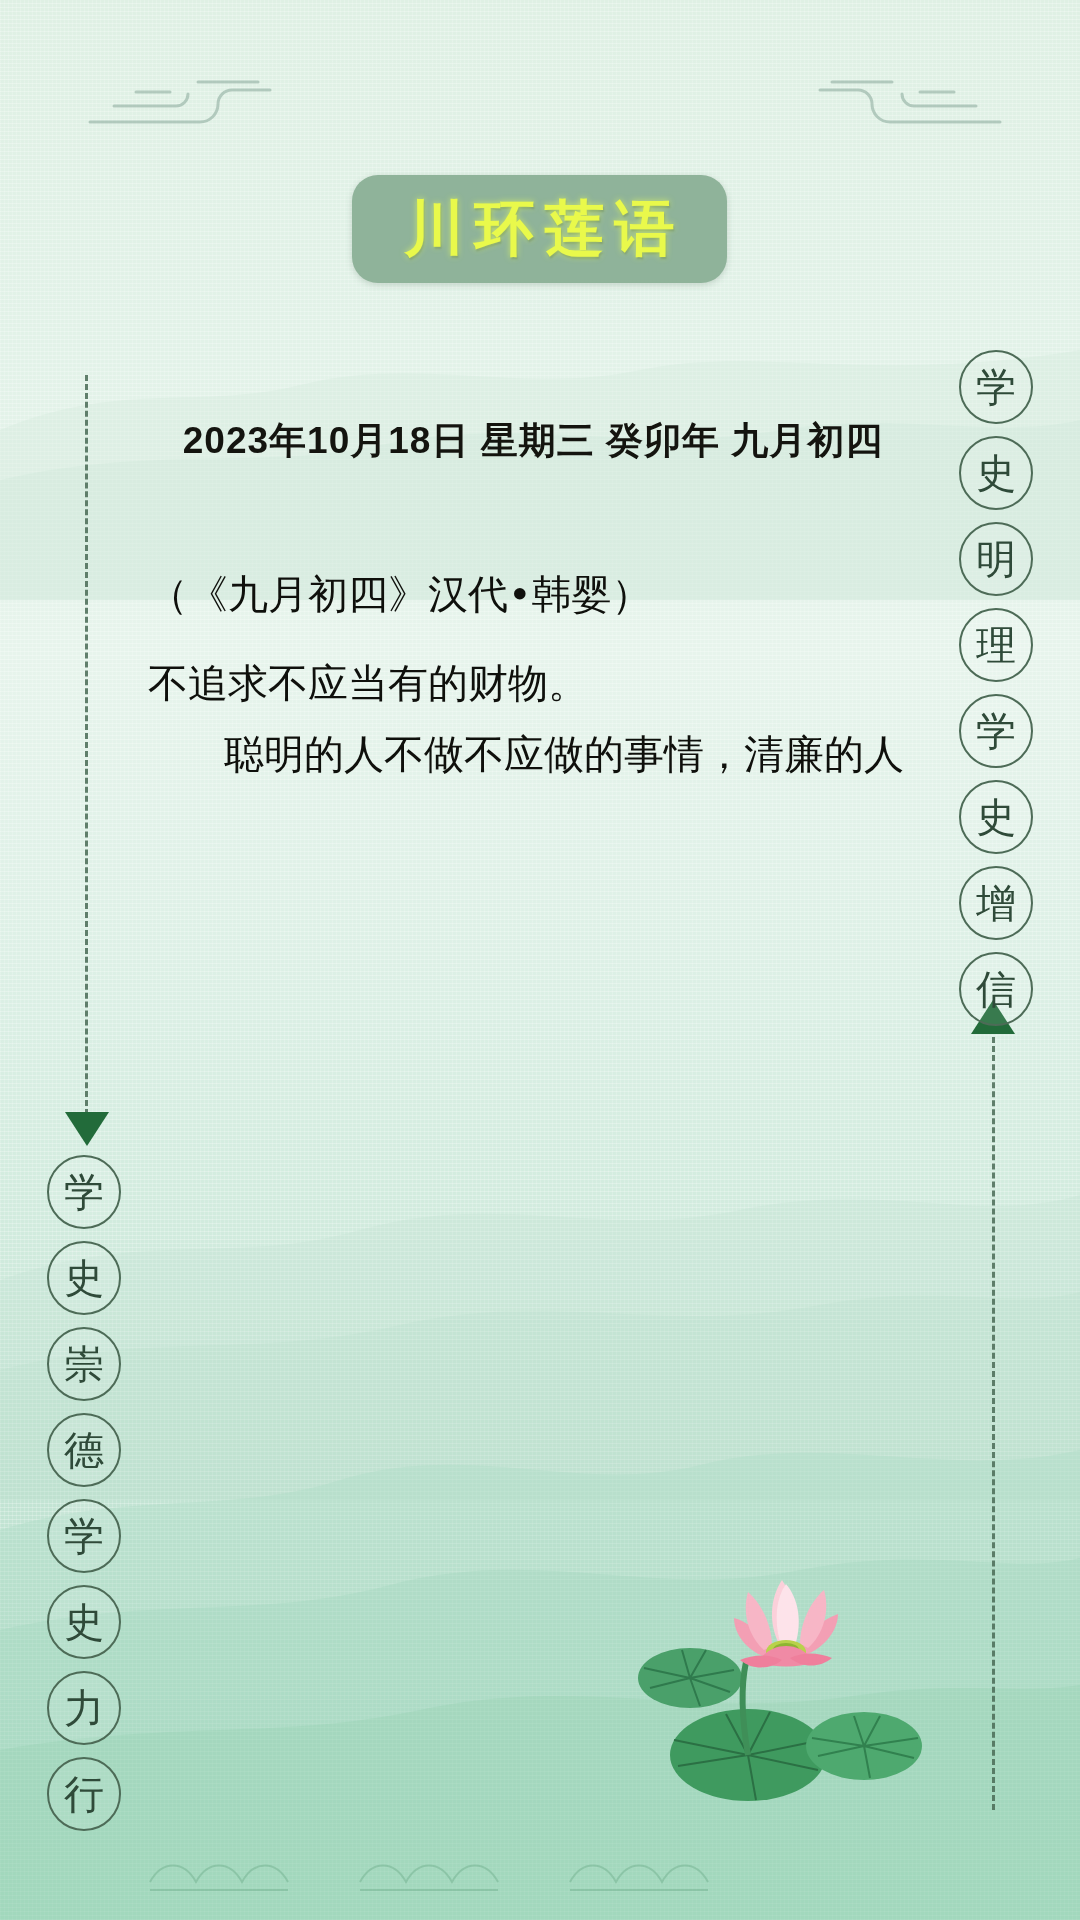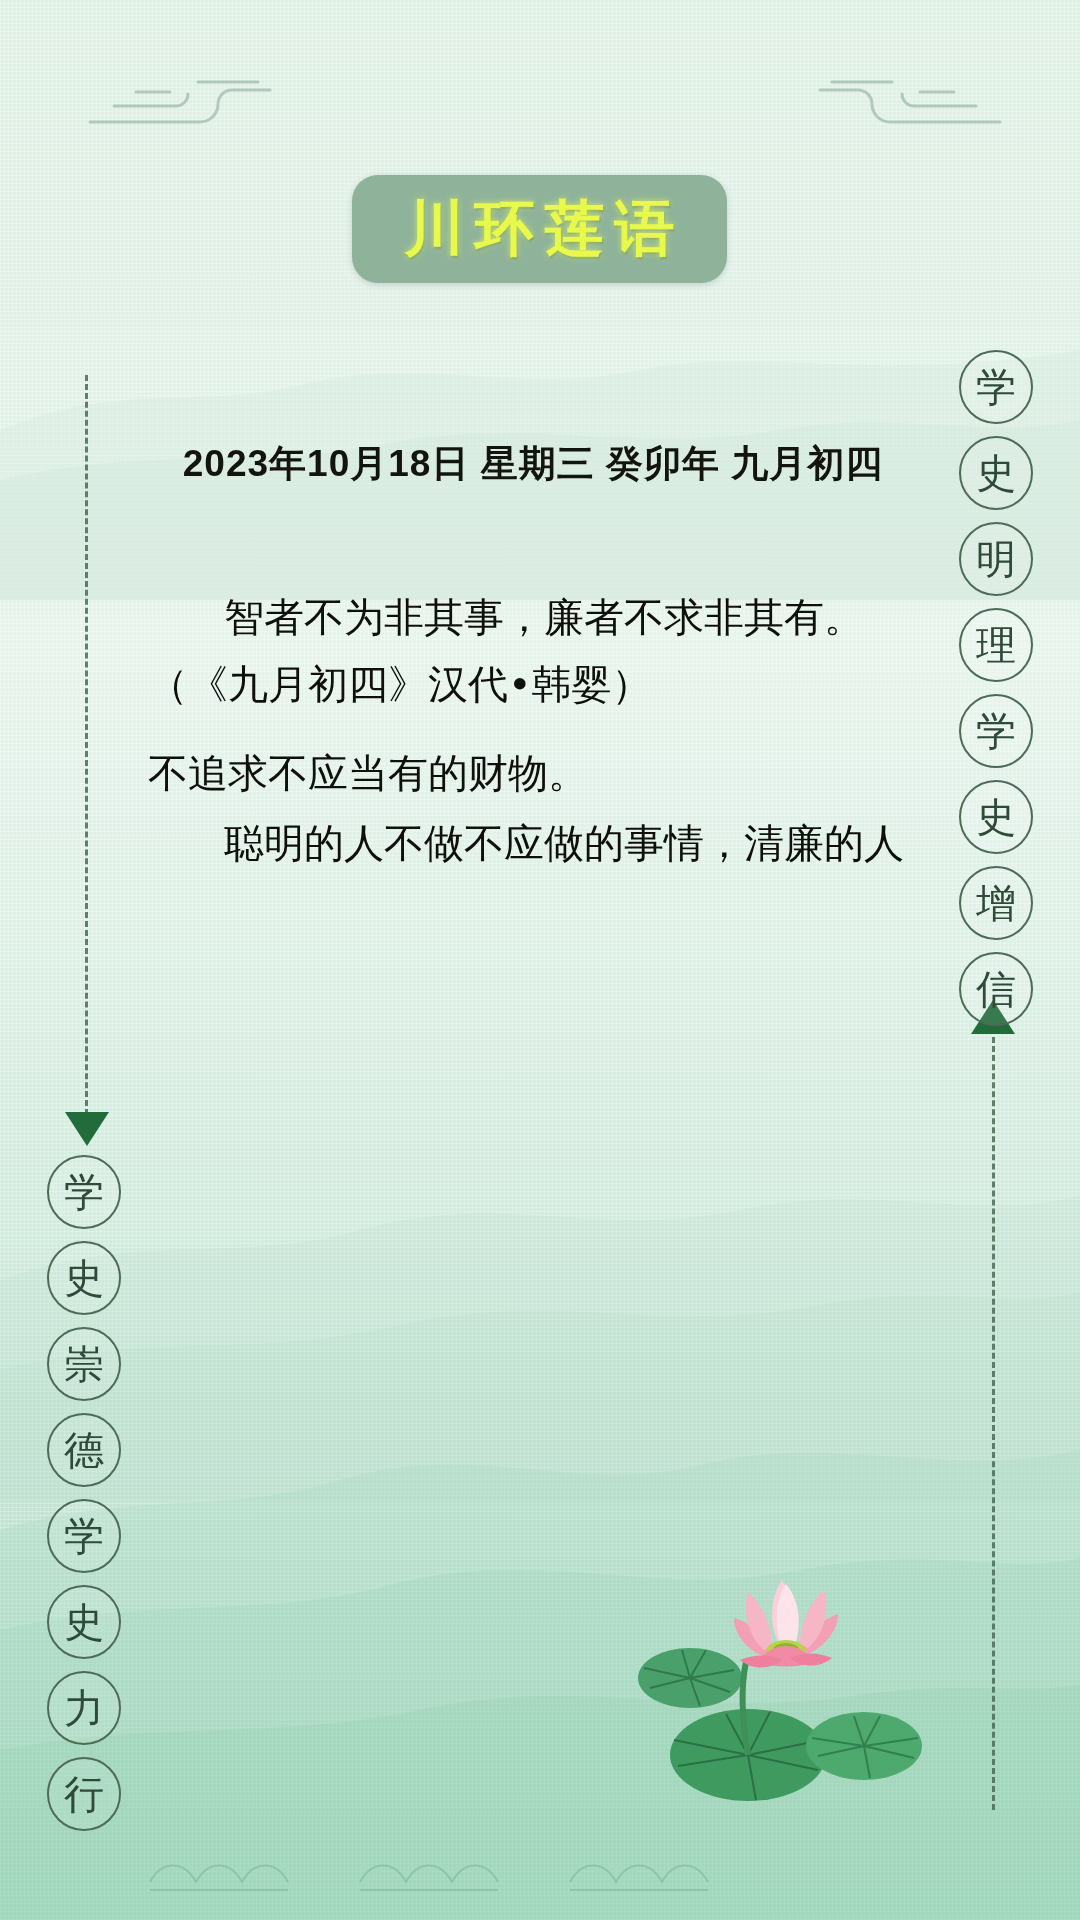--- a/index.html
+++ b/index.html
@@ -128,21 +128,21 @@
     font-family: "DejaVu Serif", serif;
     font-size: 40px;
     color: #2f4a39;
     background: rgba(255,255,255,0.10);
   }
 
   
   #content {
     position: absolute;
     left: 148px;
-    top: 439px;
+    top: 416px;
     width: 770px;
   }
   #date-line {
     font-family: "Liberation Sans", sans-serif;
     font-size: 37px;
     font-weight: 700;
     color: #14140f;
     text-align: center;
     letter-spacing: 1px;
     margin-bottom: 96px;
@@ -254,21 +254,20 @@
     <div class="char-circle">崇</div>
     <div class="char-circle">德</div>
     <div class="char-circle">学</div>
     <div class="char-circle">史</div>
     <div class="char-circle">力</div>
     <div class="char-circle">行</div>
   </div>
 
   <div id="content">
     <div id="date-line">2023年10月18日  星期三  癸卯年  九月初四</div>
-    <p class="body-p indent tight">智者不为非其事，廉者不求非其有。</p>
     <p class="body-p">（《九月初四》汉代•韩婴）</p>
     <div class="gap-sm"></div>
     <p class="body-p">不追求不应当有的财物。</p>
     <p class="body-p indent tight">聪明的人不做不应做的事情，清廉的人</p>
   </div>
 
 
   <svg id="lotus" viewBox="0 0 310 260">
 
     <g>

